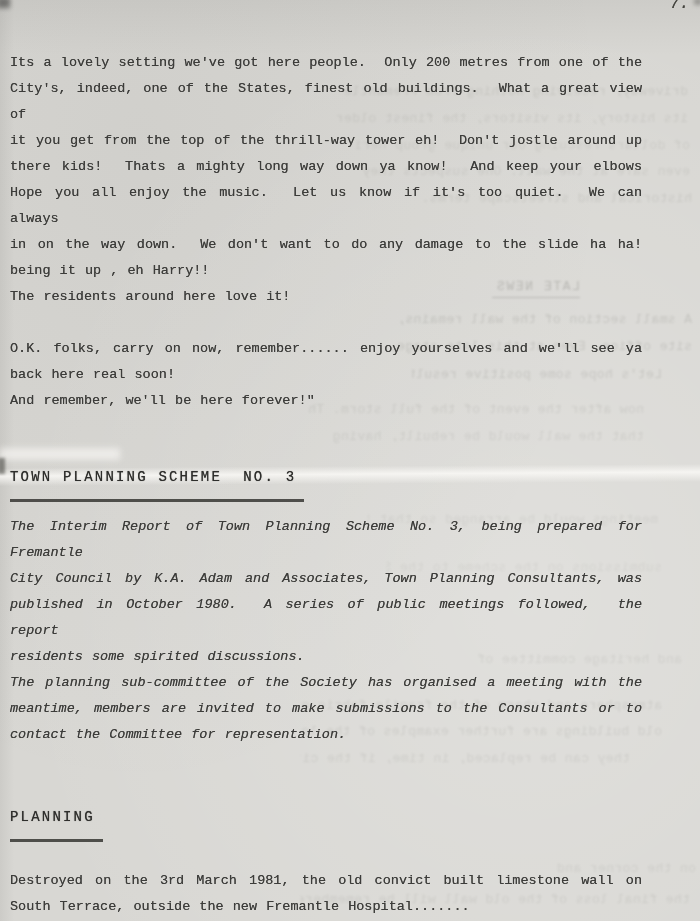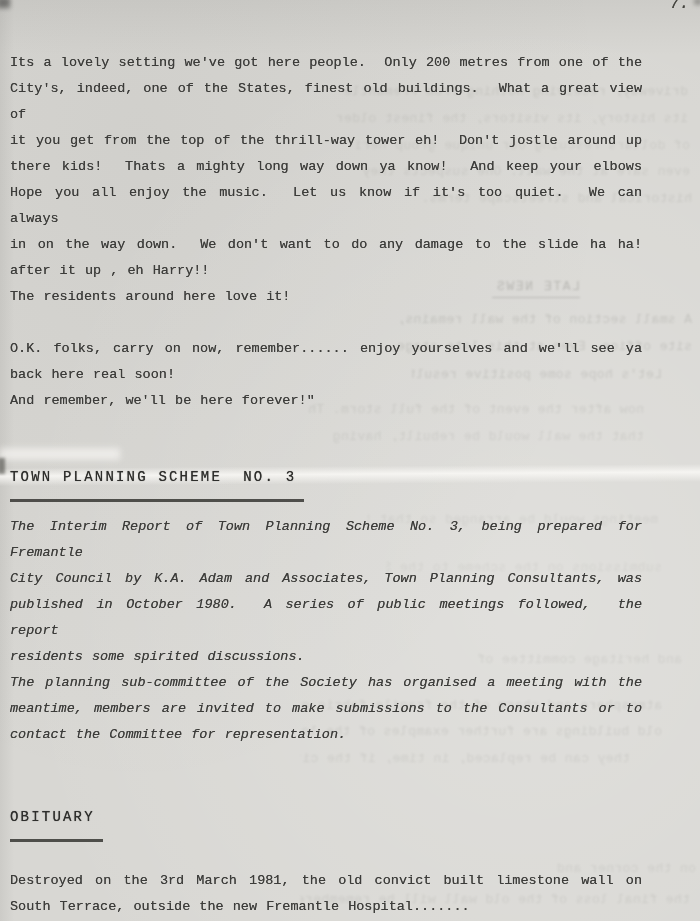--- a/index.html
+++ b/index.html
@@ -153,38 +153,38 @@
   <div class="page-number">7.</div>
 
   <div class="content">
       <div class="section sec-0 paragraph">
         <div class="line j">Its a lovely setting we've got here people.  Only 200 metres from one of the</div>
         <div class="line j">City's, indeed, one of the States, finest old buildings.  What a great view of</div>
         <div class="line j">it you get from the top of the thrill-way tower eh!  Don't jostle around up</div>
         <div class="line j">there kids!  Thats a mighty long way down ya know!  And keep your elbows</div>
         <div class="line j">Hope you all enjoy the music.  Let us know if it's too quiet.  We can always</div>
         <div class="line j">in on the way down.  We don't want to do any damage to the slide ha ha!</div>
-        <div class="line">after it up , eh Harry!!</div>
+        <div class="line">being it up , eh Harry!!</div>
         <div class="line">The residents around here love it!</div>
       </div>
       <div class="section sec-1 paragraph">
         <div class="line j">O.K. folks, carry on now, remember...... enjoy yourselves and we'll see ya</div>
         <div class="line">back here real soon!</div>
         <div class="line">And remember, we'll be here forever!"</div>
       </div>
       <div class="section sec-2 heading"><span class="heading-text">TOWN PLANNING SCHEME  NO. 3</span></div>
       <div class="section sec-3 paragraph">
         <div class="line j">The Interim Report of Town Planning Scheme No. 3, being prepared for Fremantle</div>
         <div class="line j">City Council by K.A. Adam and Associates, Town Planning Consultants, was</div>
         <div class="line j">published in October 1980.  A series of public meetings followed,  the report</div>
         <div class="line">residents some spirited discussions.</div>
         <div class="line j">The planning sub-committee of the Society has organised a meeting with the</div>
         <div class="line j">meantime, members are invited to make submissions to the Consultants or to</div>
         <div class="line">contact the Committee for representation.</div>
       </div>
-      <div class="section sec-4 heading"><span class="heading-text">OBITUARY</span></div>
+      <div class="section sec-4 heading"><span class="heading-text">PLANNING</span></div>
       <div class="section sec-5 paragraph">
         <div class="line j">Destroyed on the 3rd March 1981, the old convict built limestone wall on</div>
         <div class="line">South Terrace, outside the new Fremantle Hospital.......</div>
       </div>
     </div>
 
 </div>
 
 </body></html>

